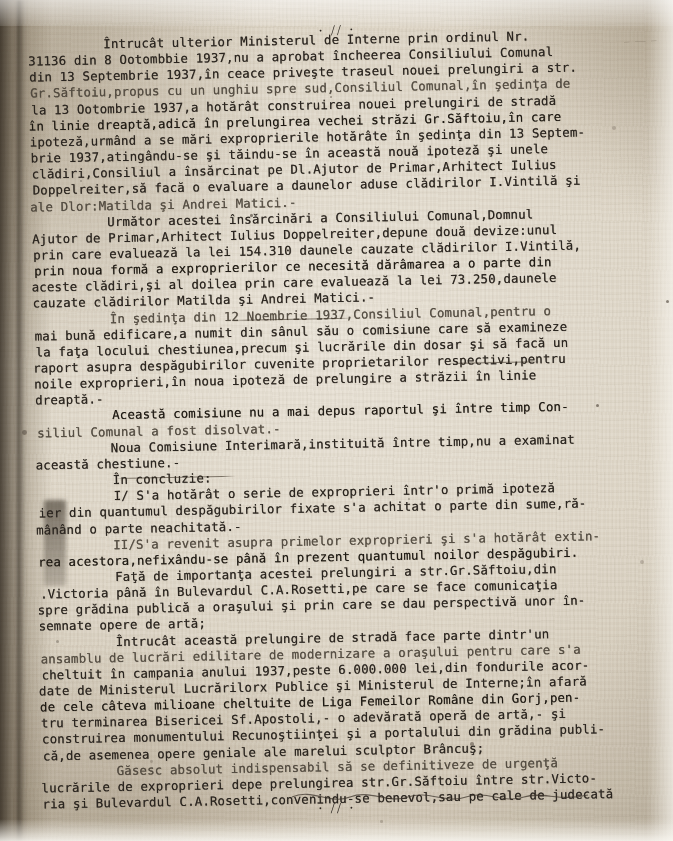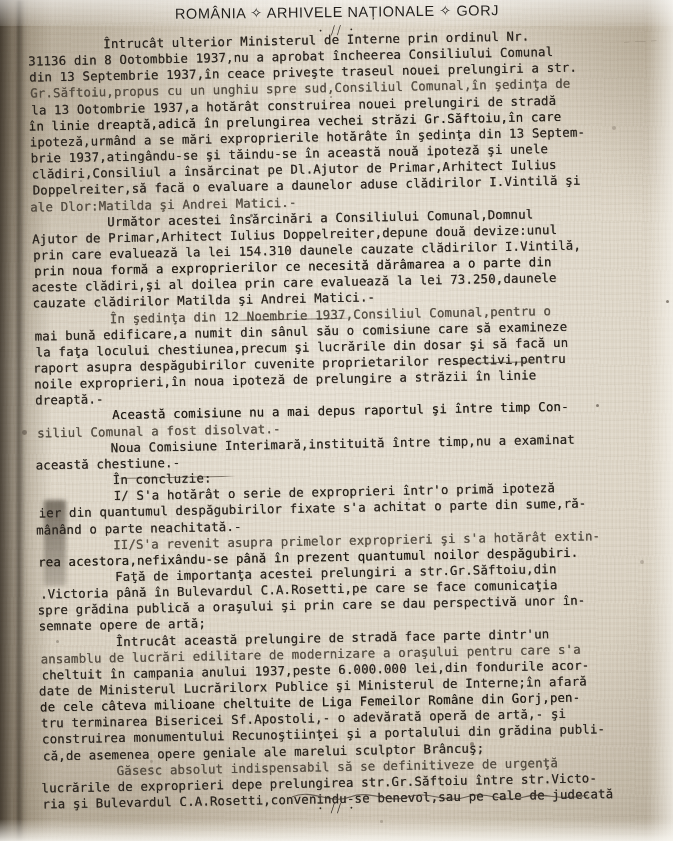--- a/index.html
+++ b/index.html
@@ -160,23 +160,20 @@
   <div class="uline" style="left:116px;top:478px;width:120px;transform:rotate(-1.1deg);"></div>
 
   <div class="vignette"></div>
   <div class="gutter"></div>
   <div class="gutter-line"></div>
   <div class="gutter-blob"></div>
   <div class="edge-right"></div>
   <div class="edge-bottom"></div>
 
   <div class="header-band"></div>
-  <div class="archive-header">
-    <span class="txt">ROMÂNIA ✧ ARHIVELE NAȚIONALE ✧ GORJ</span>
-  </div>
 
   <div class="folio folio-top">· // ·</div>
   <div class="folio folio-bot">· // ·</div>
 
   <svg class="squiggle" width="300" height="22" viewBox="0 0 300 22">
     <path d="M2,11 C22,2 40,19 60,11 C80,3 98,18 118,11 C138,4 156,18 176,11 C196,4 214,18 234,11 C252,5 270,16 298,9" fill="none" stroke="#3a3229" stroke-width="1.1" opacity=".72"></path>
   </svg>
 
 <div class="speck" style="left: 612px; top: 126px; width: 4px; height: 4px; opacity: 0.25;"></div>
     <div class="speck" style="left: 98px; top: 300px; width: 3.2px; height: 3.2px; opacity: 0.37;"></div>

